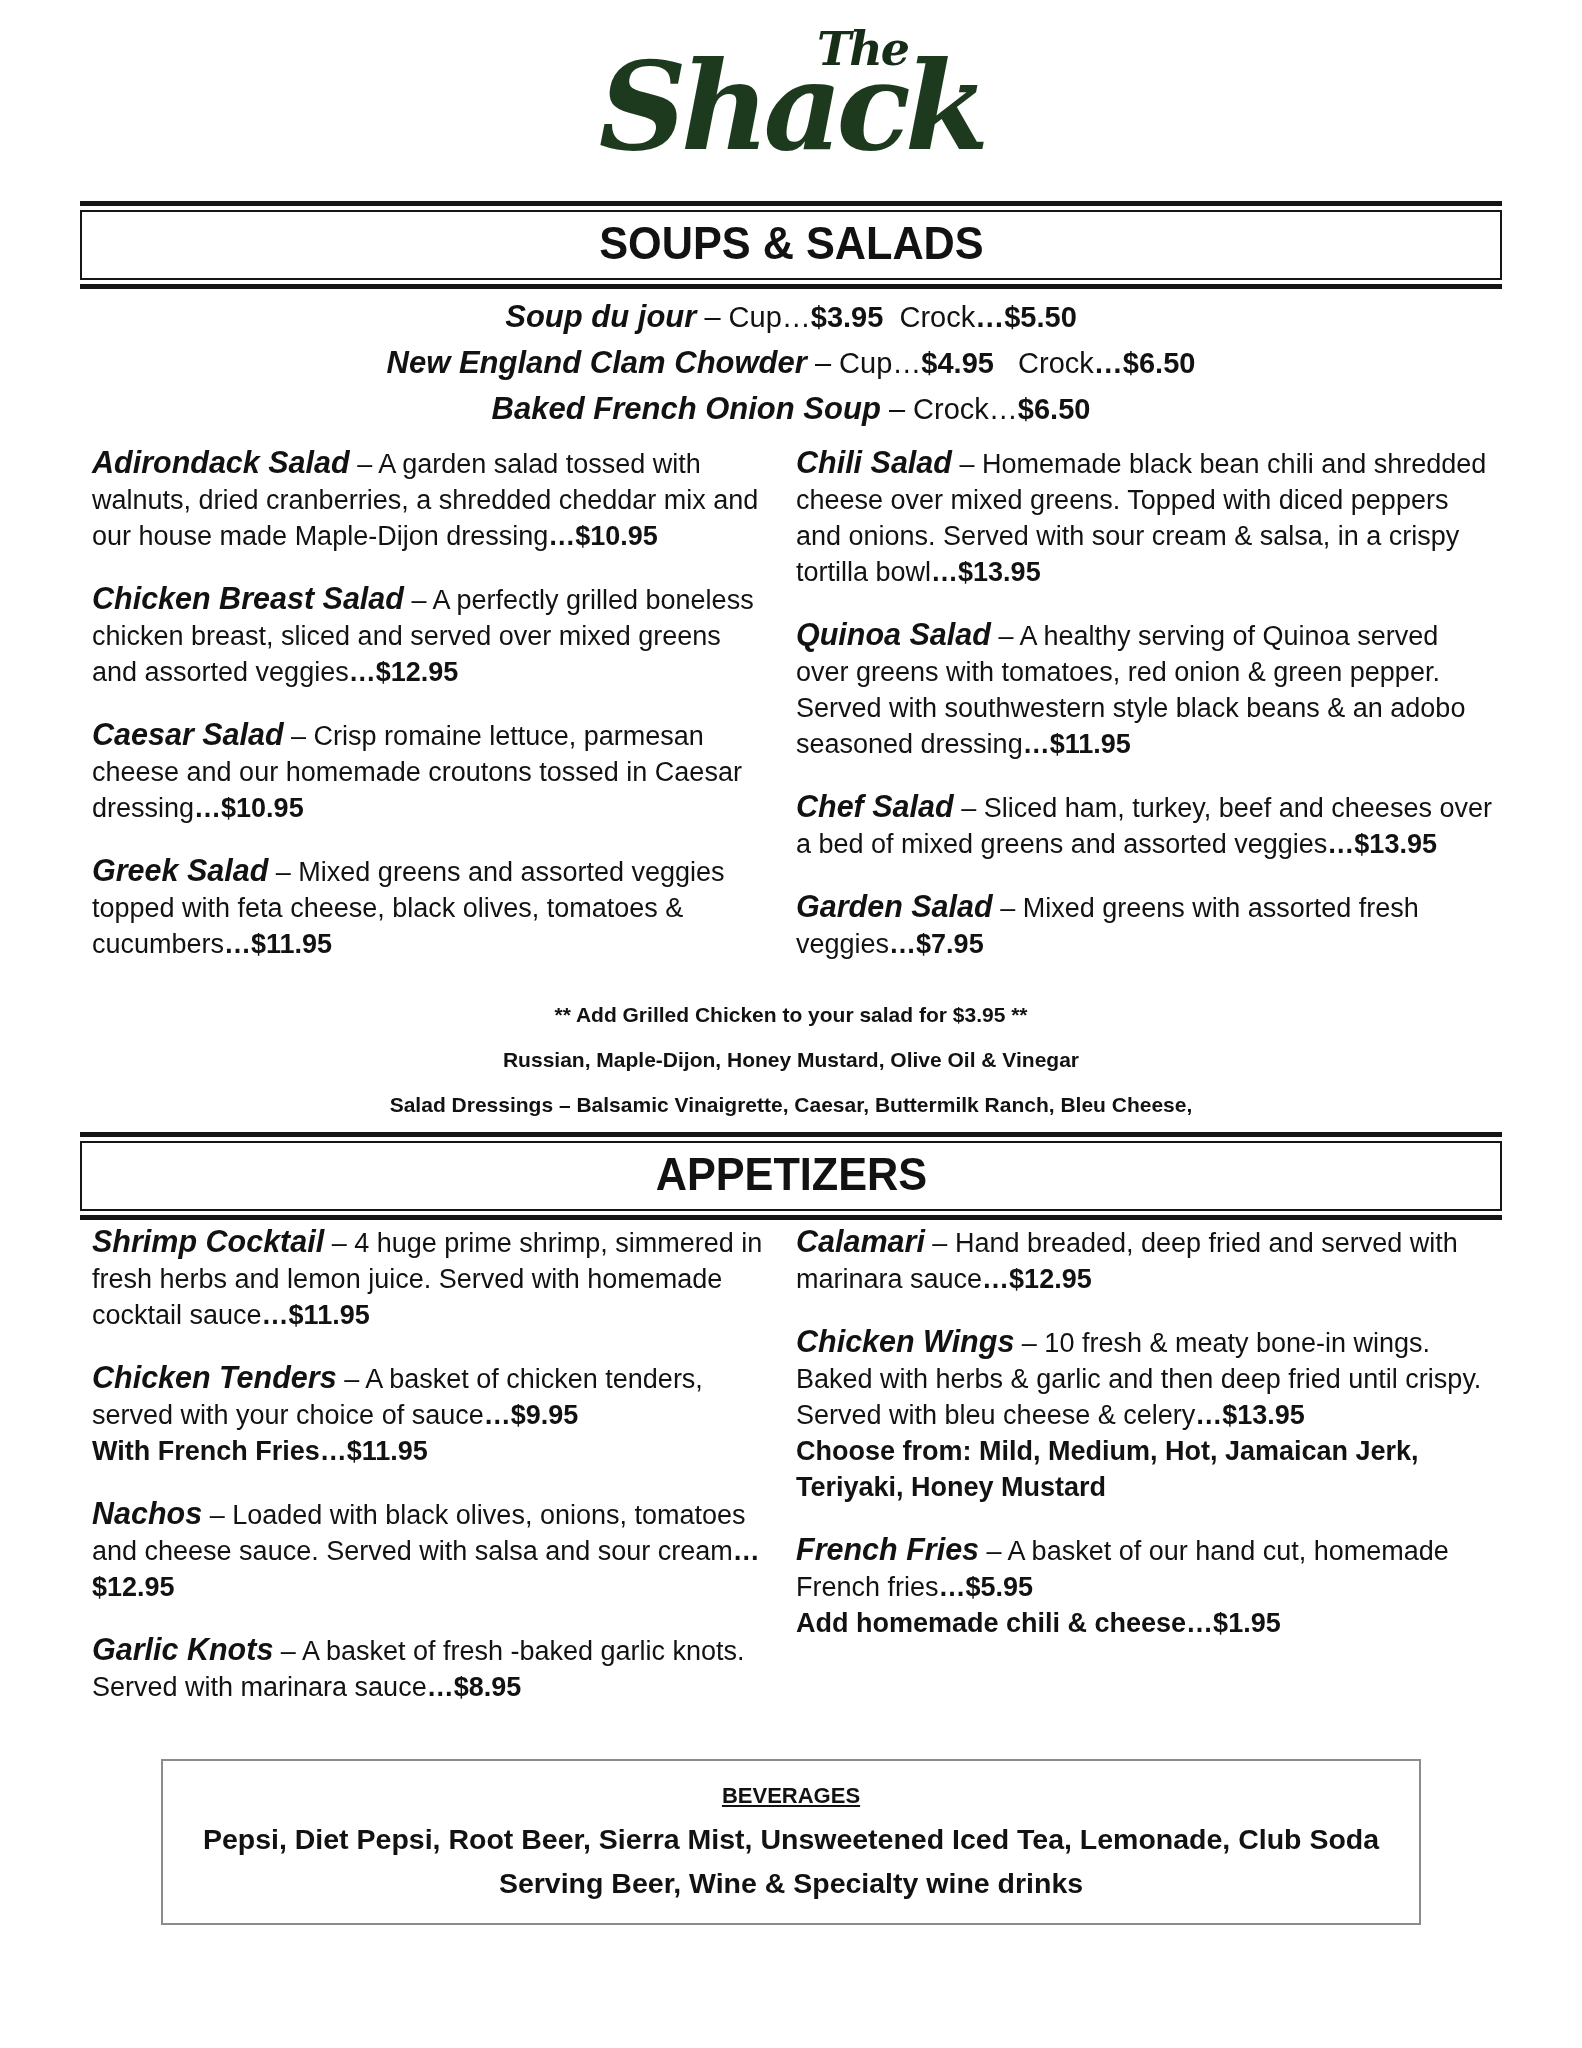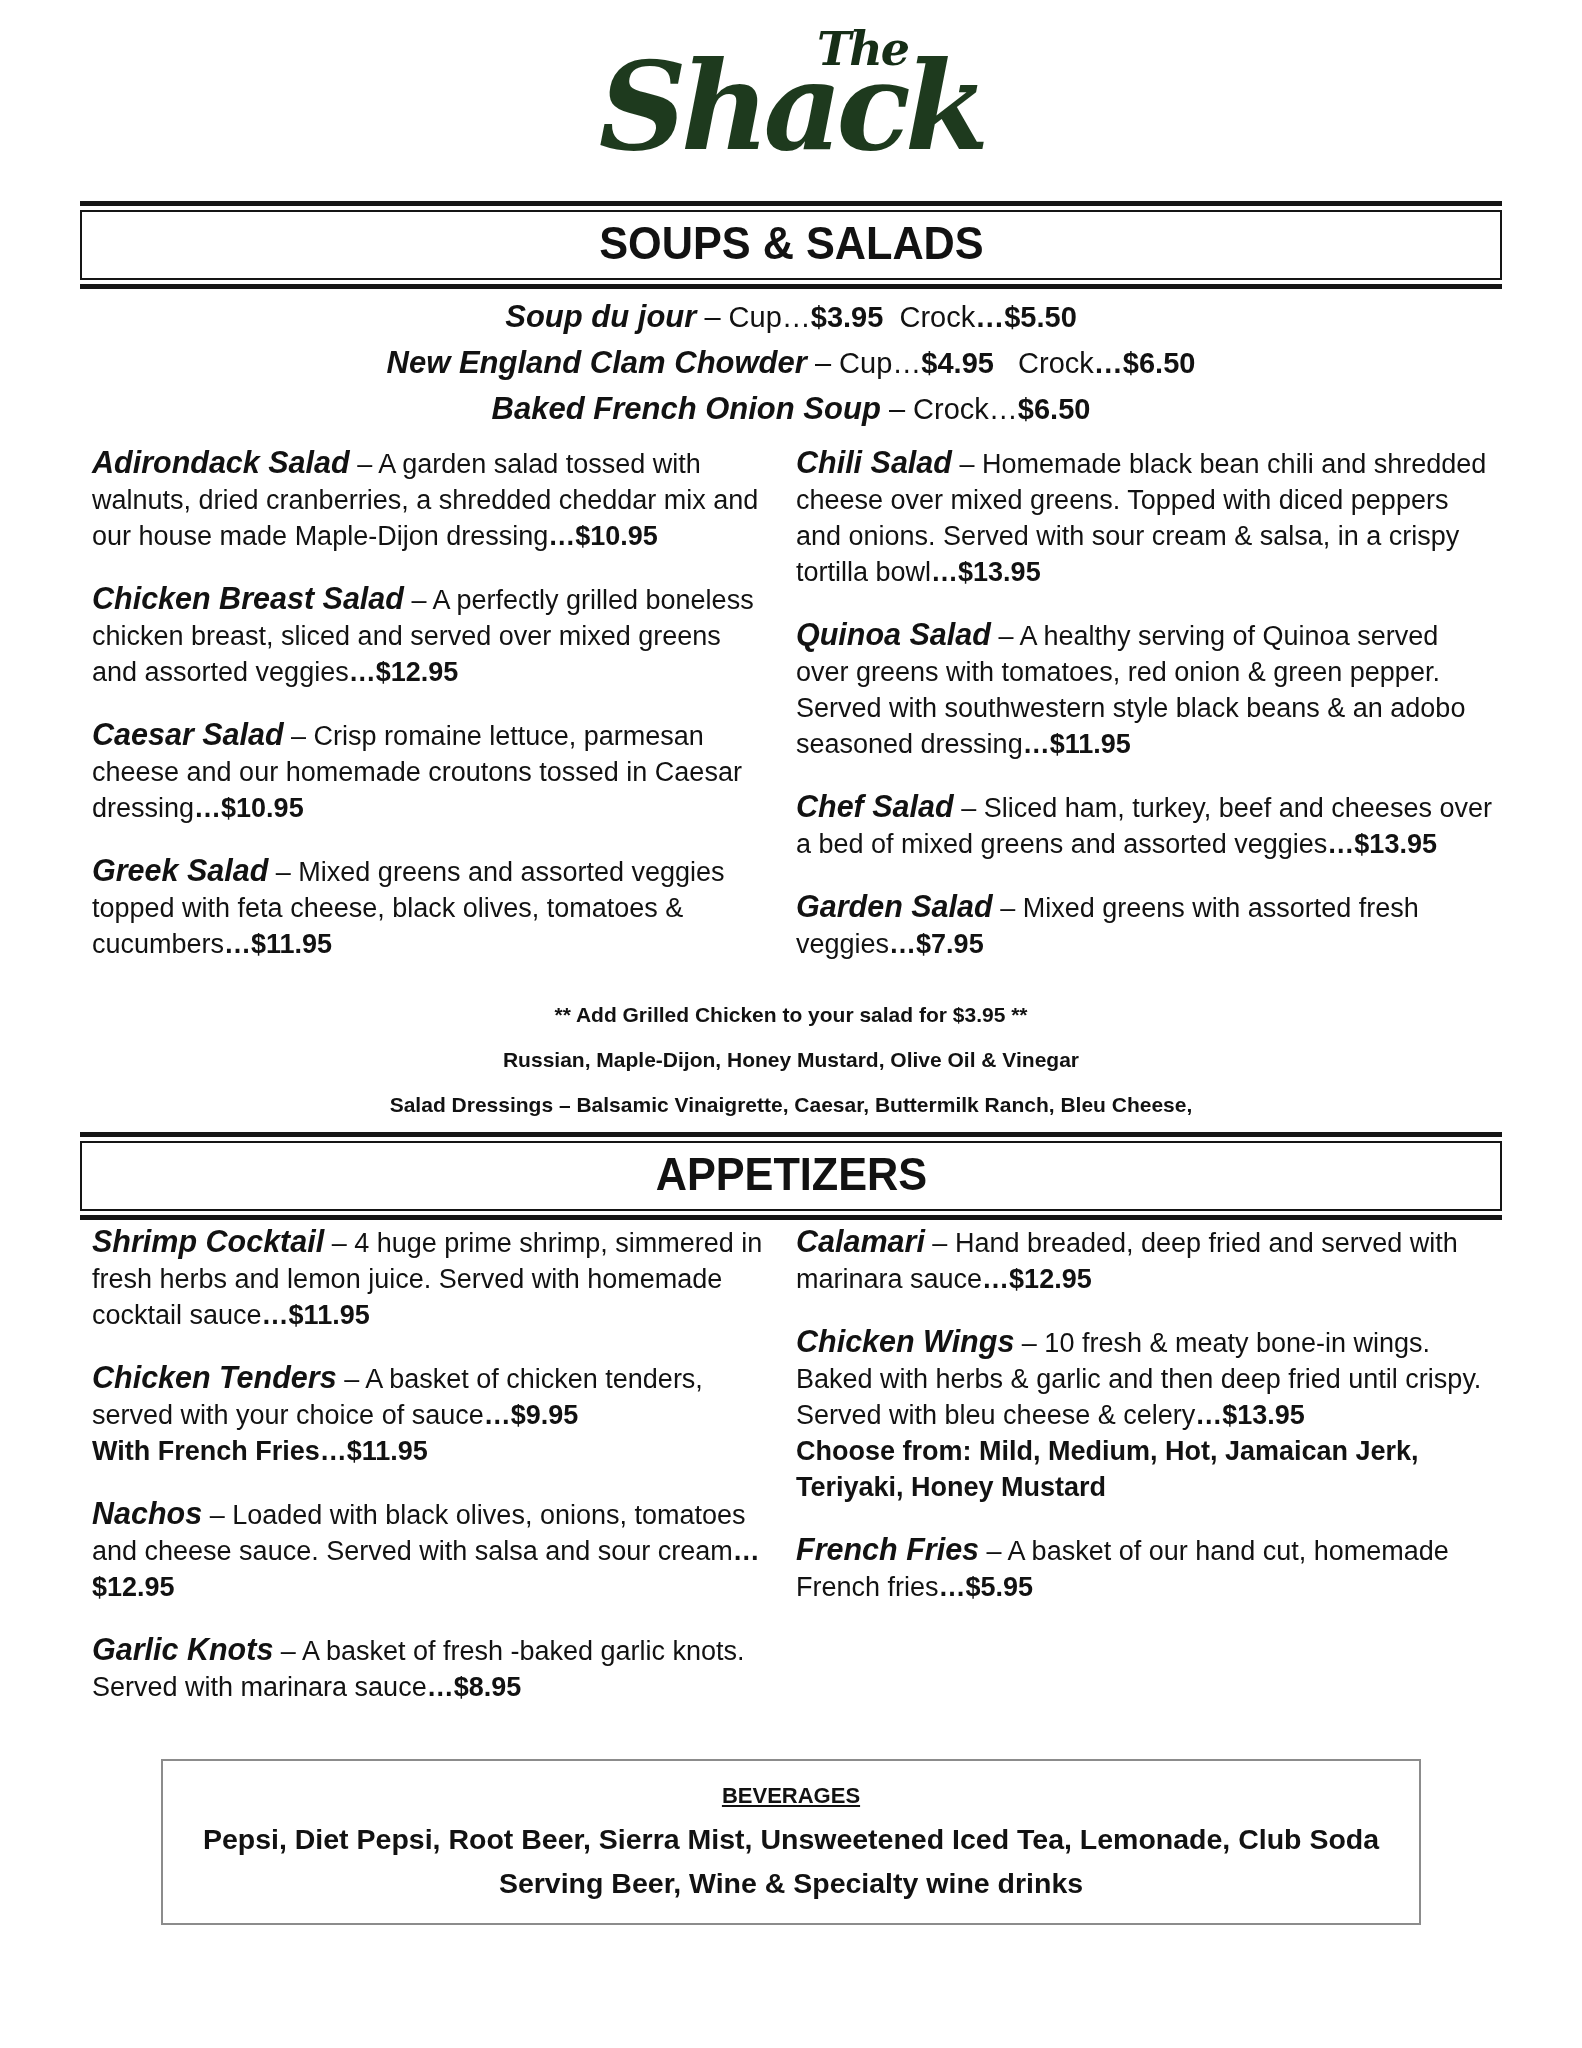--- a/index.html
+++ b/index.html
@@ -107,21 +107,21 @@
   <div class="cols">
     <div>
       <div class="item"><span class="item-name">Shrimp Cocktail</span><span> – 4 huge prime shrimp, simmered in fresh herbs and lemon juice. Served with homemade cocktail sauce</span><span class="item-price">…$11.95</span></div>
       <div class="item"><span class="item-name">Chicken Tenders</span><span> – A basket of chicken tenders, served with your choice of sauce</span><span class="item-price">…$9.95</span><div class="item-extra">With French Fries…$11.95</div></div>
       <div class="item"><span class="item-name">Nachos</span><span> – Loaded with black olives, onions, tomatoes and cheese sauce. Served with salsa and sour cream</span><span class="item-price">…$12.95</span></div>
       <div class="item"><span class="item-name">Garlic Knots</span><span> – A basket of fresh -baked garlic knots. Served with marinara sauce</span><span class="item-price">…$8.95</span></div>
     </div>
     <div>
       <div class="item"><span class="item-name">Calamari</span><span> – Hand breaded, deep fried and served with marinara sauce</span><span class="item-price">…$12.95</span></div>
       <div class="item"><span class="item-name">Chicken Wings</span><span> – 10 fresh &amp; meaty bone-in wings. Baked with herbs &amp; garlic and then deep fried until crispy. Served with bleu cheese &amp; celery</span><span class="item-price">…$13.95</span><div class="item-extra">Choose from: Mild, Medium, Hot, Jamaican Jerk, Teriyaki, Honey Mustard</div></div>
-      <div class="item"><span class="item-name">French Fries</span><span> – A basket of our hand cut, homemade French fries</span><span class="item-price">…$5.95</span></div>
+      <div class="item"><span class="item-name">French Fries</span><span> – A basket of our hand cut, homemade French fries</span><span class="item-price">…$5.95</span><div class="item-extra">Add homemade chili &amp; cheese…$1.95</div></div>
     </div>
   </div>
 
   <div class="bev-box">
     <div class="bev-title">BEVERAGES</div>
     <div class="bev-line">Pepsi, Diet Pepsi, Root Beer, Sierra Mist, Unsweetened Iced Tea, Lemonade, Club Soda</div>
     <div class="bev-line">Serving Beer, Wine &amp; Specialty wine drinks</div>
   </div>
 
 </div>

